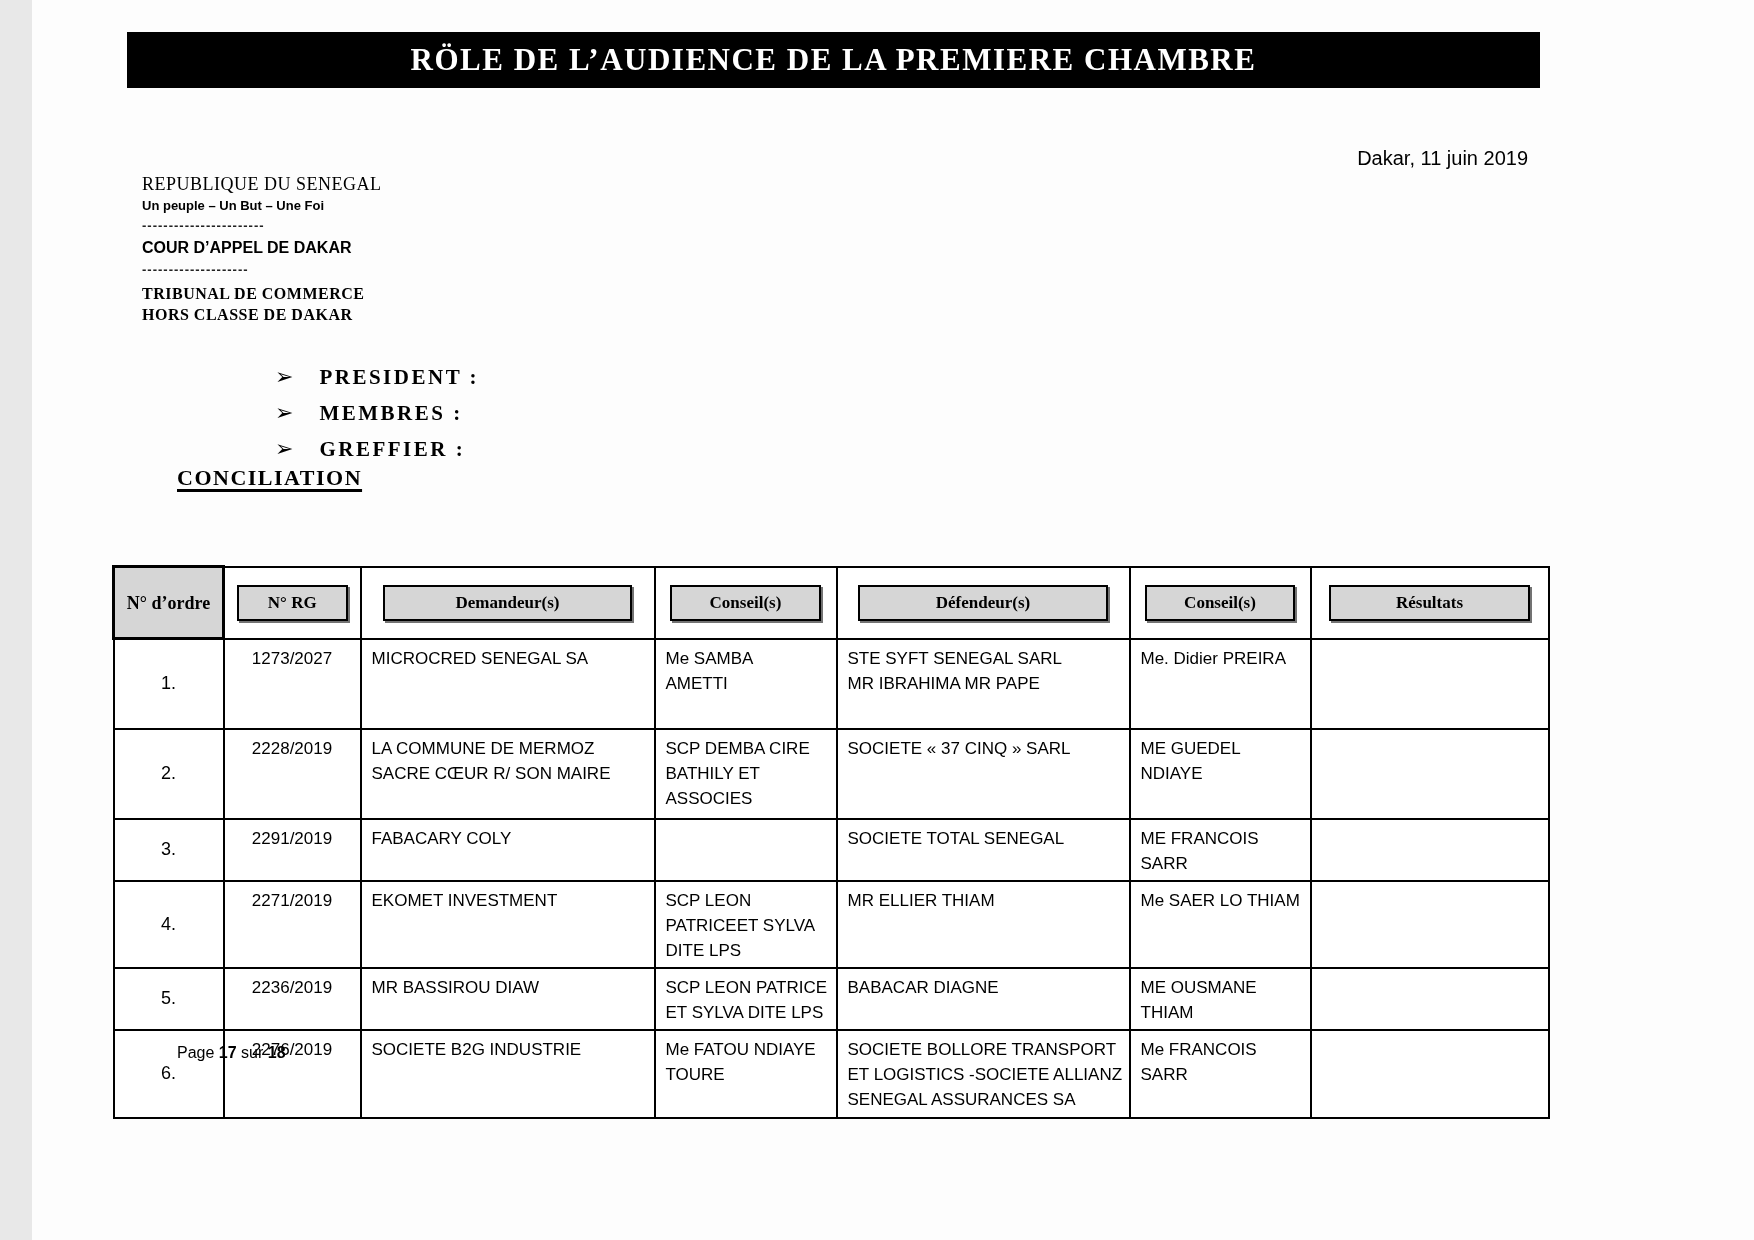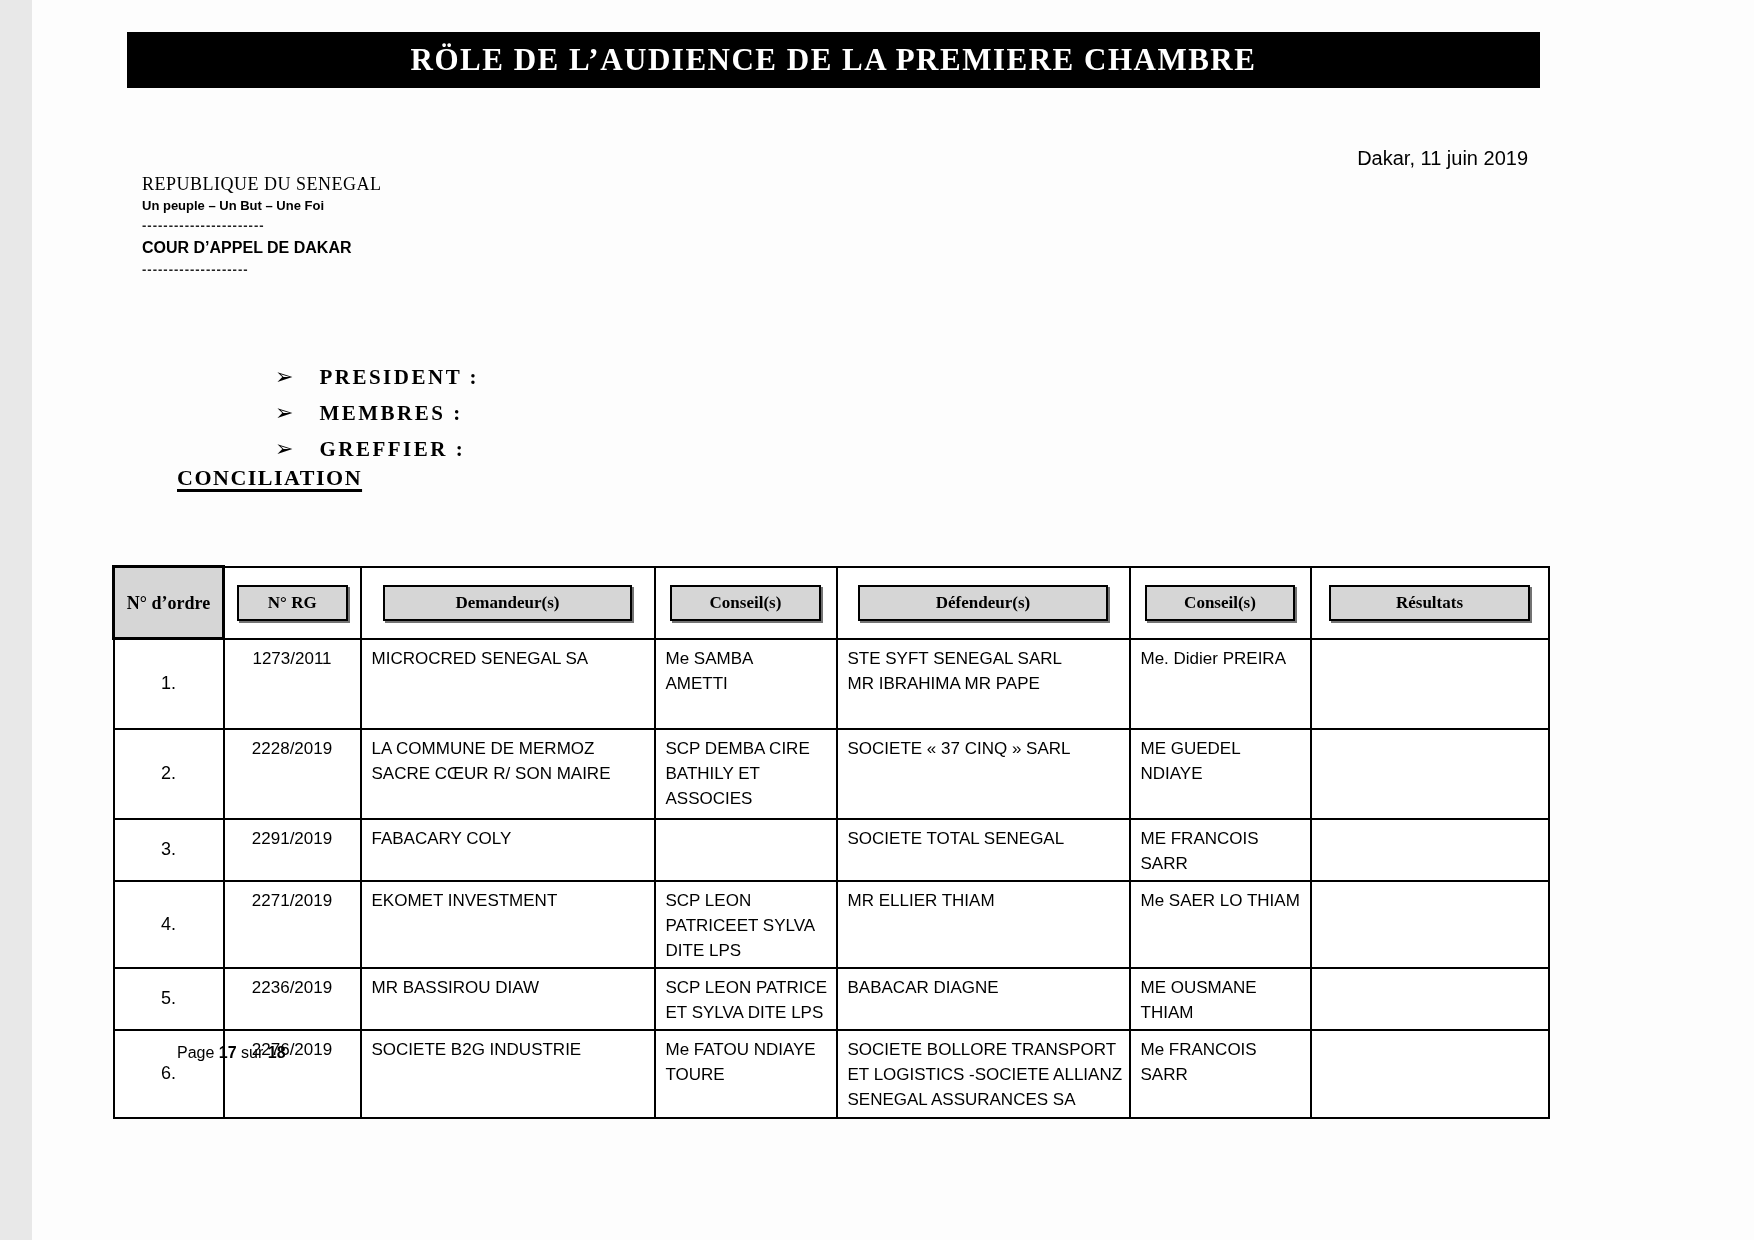--- a/index.html
+++ b/index.html
@@ -129,20 +129,24 @@
   </div>
 
   <div class="date-line">Dakar, 11 juin 2019</div>
 
   <div class="letterhead">
     <div class="lh-country">REPUBLIQUE DU SENEGAL</div>
     <div class="lh-motto">Un peuple – Un But – Une Foi</div>
     <div class="lh-divider">-----------------------</div>
     <div class="lh-court">COUR D’APPEL DE DAKAR</div>
     <div class="lh-divider">--------------------</div>
+    <div class="lh-tribunal">
+      <div>TRIBUNAL DE COMMERCE</div>
+      <div>HORS CLASSE DE DAKAR</div>
+    </div>
   </div>
 
   <div class="session">
   </div>
 
   <div class="roles">
     <div class="role-line">
       <span class="role-bullet">➢</span>
       <span class="role-label">PRESIDENT :</span>
     </div>
@@ -187,21 +191,21 @@
             <span class="hbox">Conseil(s)</span>
           </th>
         <th>
             <span class="hbox">Résultats</span>
           </th>
       </tr>
     </thead>
     <tbody>
         <tr>
           <td class="cell-order">1.</td>
-          <td class="cell-rg">1273/2011</td>
+          <td class="cell-rg">1273/2027</td>
           <td class="cell-demandeur">MICROCRED SENEGAL SA</td>
           <td class="cell-conseil1">Me SAMBA
 AMETTI</td>
           <td class="cell-defendeur">STE SYFT SENEGAL SARL
 MR IBRAHIMA MR PAPE</td>
           <td class="cell-conseil2">Me. Didier PREIRA</td>
           <td class="cell-resultats"></td>
         </tr>
         <tr>
           <td class="cell-order">2.</td>

